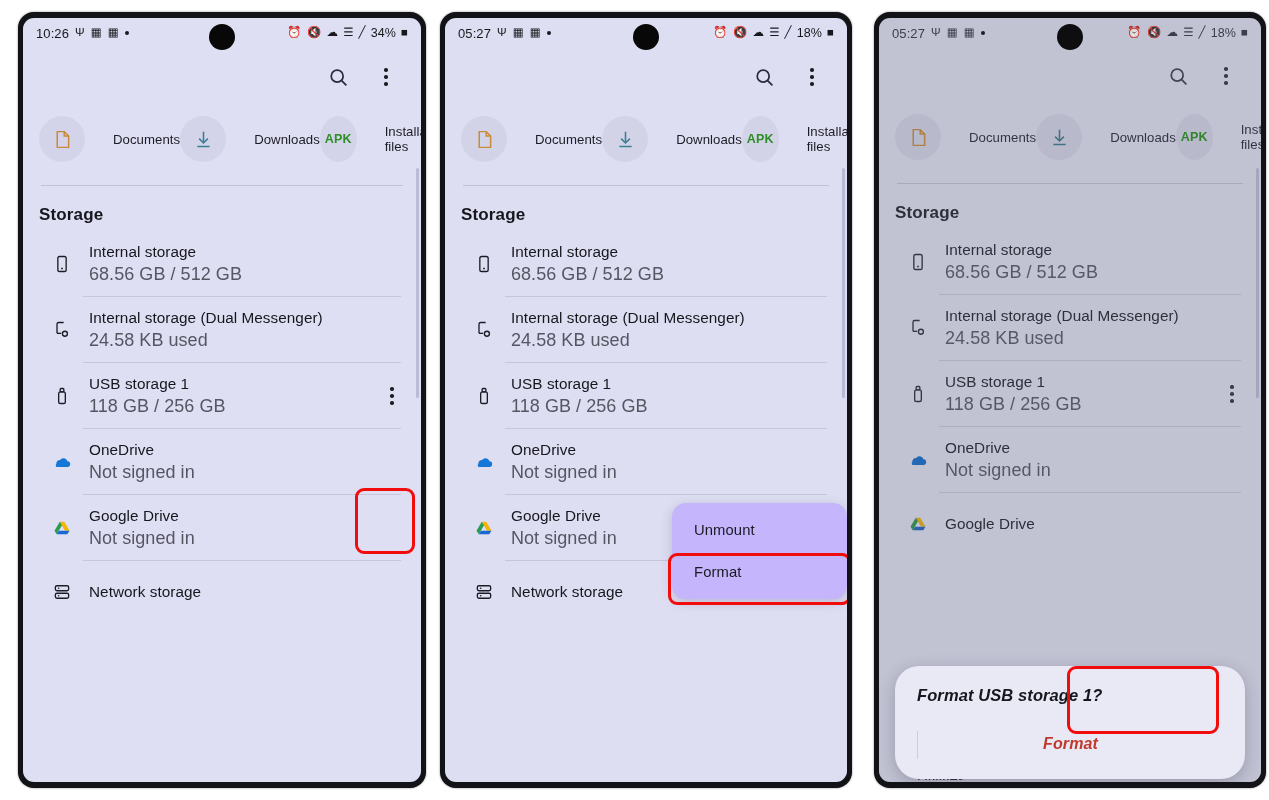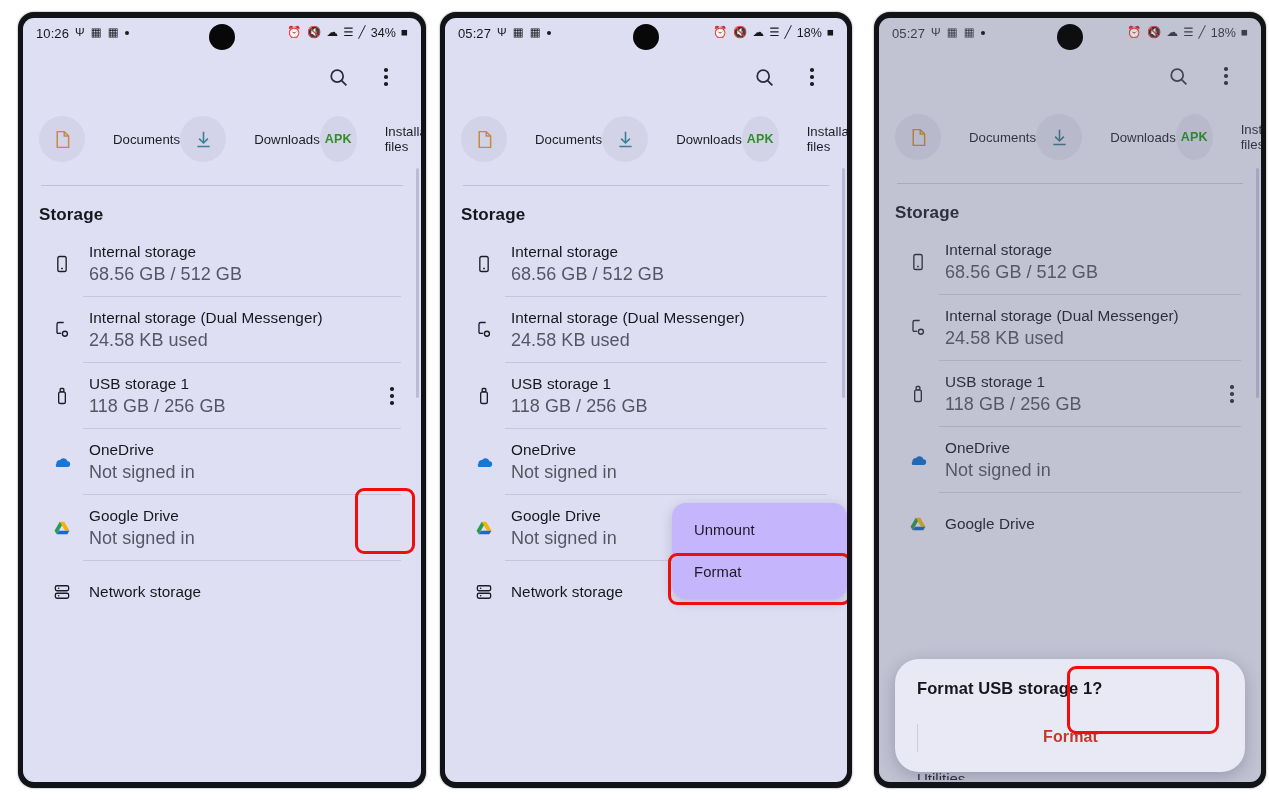--- a/index.html
+++ b/index.html
@@ -728,21 +728,21 @@
         </div>
 
       </div>
 
       <div class="cutoff">Utilities</div>
 
       <div class="scrollhint" style="top:150px;height:230px;"></div>
 
       <div class="dim"></div>
 
-      <div class="dialog" style="left:16px;right:16px;bottom:10px;">
+      <div class="dialog" style="left:16px;right:16px;bottom:3px;font-style:italic;">
         <div class="dlg-title">Format USB storage 1?</div>
         <div class="dlg-actions">
           <div class="dlg-vsep"></div>
           <div class="dlg-btn dlg-format">Format</div>
         </div>
       </div>
       <div class="hl" style="left:188px;top:648px;width:152px;height:68px;"></div>
     </div>
   </div>
 

